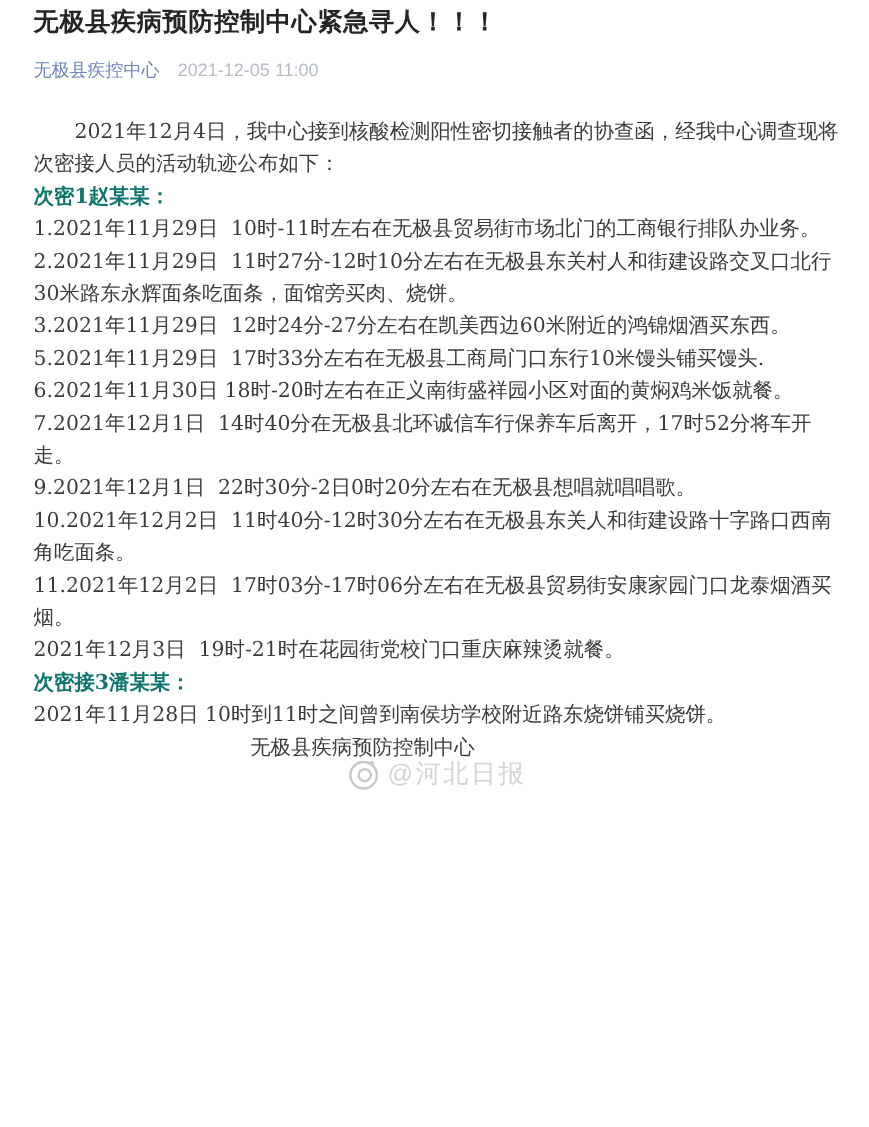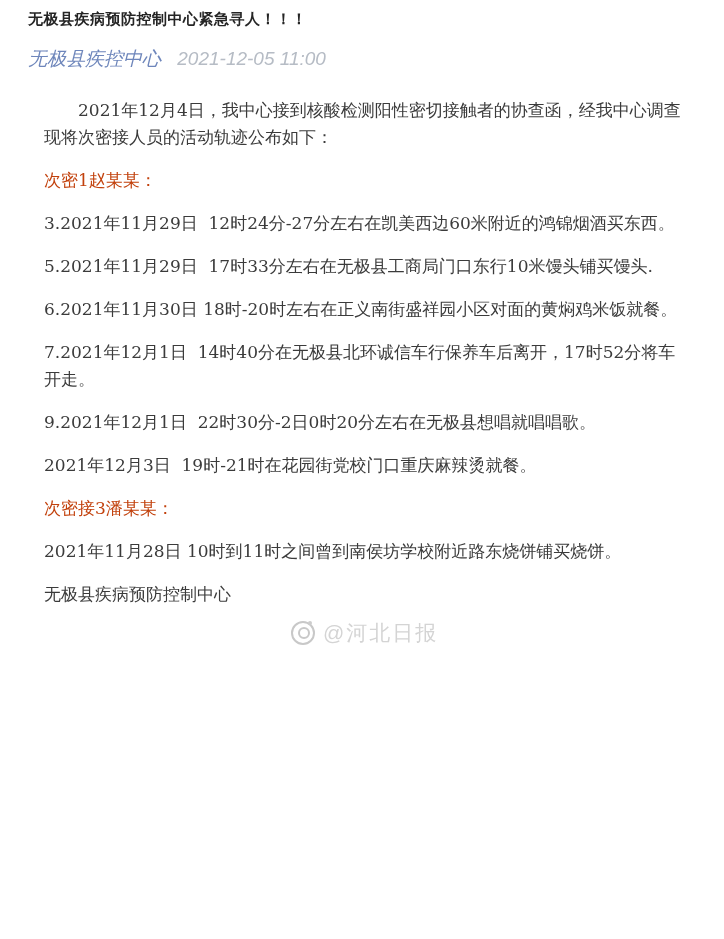--- a/index.html
+++ b/index.html
@@ -7,49 +7,48 @@
     width: 724px; height: 939px;
     overflow: hidden;
     font-family: "DejaVu Serif", serif;
     position: relative;
   }
   .page { padding: 4px 22px 0 28px; }
 
   .title {
     margin: 0;
     font-family: "Liberation Sans", sans-serif;
-    font-size: 15px;
+    font-size: 21px;
     line-height: 30px;
     font-weight: 700;
     color: #252525;
     letter-spacing: 0.5px;
   }
 
   .meta {
     margin-top: 15px;
     font-family: "Liberation Sans", sans-serif;
-    font-size: 19px;
+    font-size: 15px;
     line-height: 20px;
-    font-style: italic;
   }
   .source { color: #6e86bb; cursor: pointer; }
   .time   { color: #b6bcc5; margin-left: 11px; }
 
   .body {
     margin-top: 28px;
     font-size: 17px;
     line-height: 27px;
     color: #3b3b3b;
   }
-  .body p { margin: 16px; white-space: pre-wrap; word-break: break-all; }
+  .body p { margin: 0; white-space: pre-wrap; word-break: break-all; }
   .indent { text-indent: 2em; }
-  .sec-heading { font-weight: 400; color: #c2410c; }
+  .sec-heading { font-weight: 700; color: #0f766e; }
 
   .signature {
-    text-align: left;
+    text-align: center;
     padding-right: 126px;
     margin-top: 22px;
   }
 
   .date-row {
     position: relative;
     margin-left: 197px;
     height: 27px;
     white-space: pre;
   }
@@ -105,25 +104,29 @@
 
   <div class="meta">
     <span class="source">无极县疾控中心</span>
     <span class="time">2021-12-05 11:00</span>
   </div>
 
   <div class="body">
     <p class="indent">2021年12月4日，我中心接到核酸检测阳性密切接触者的协查函，经我中心调查现将次密接人员的活动轨迹公布如下：</p>
 
     <p class="sec-heading">次密1赵某某：</p>
+    <p>1.2021年11月29日  10时-11时左右在无极县贸易街市场北门的工商银行排队办业务。</p>
+    <p>2.2021年11月29日  11时27分-12时10分左右在无极县东关村人和街建设路交叉口北行30米路东永辉面条吃面条，面馆旁买肉、烧饼。</p>
     <p>3.2021年11月29日  12时24分-27分左右在凯美西边60米附近的鸿锦烟酒买东西。</p>
     <p>5.2021年11月29日  17时33分左右在无极县工商局门口东行10米馒头铺买馒头.</p>
     <p>6.2021年11月30日 18时-20时左右在正义南街盛祥园小区对面的黄焖鸡米饭就餐。</p>
     <p>7.2021年12月1日  14时40分在无极县北环诚信车行保养车后离开，17时52分将车开走。</p>
     <p>9.2021年12月1日  22时30分-2日0时20分左右在无极县想唱就唱唱歌。</p>
+    <p>10.2021年12月2日  11时40分-12时30分左右在无极县东关人和街建设路十字路口西南角吃面条。</p>
+    <p>11.2021年12月2日  17时03分-17时06分左右在无极县贸易街安康家园门口龙泰烟酒买烟。</p>
 
     <p>2021年12月3日  19时-21时在花园街党校门口重庆麻辣烫就餐。</p>
 
     <p class="sec-heading">次密接3潘某某：</p>
     <p>2021年11月28日 10时到11时之间曾到南侯坊学校附近路东烧饼铺买烧饼。</p>
 
 
     <p class="signature">无极县疾病预防控制中心</p>
 
     <div class="date-row">

